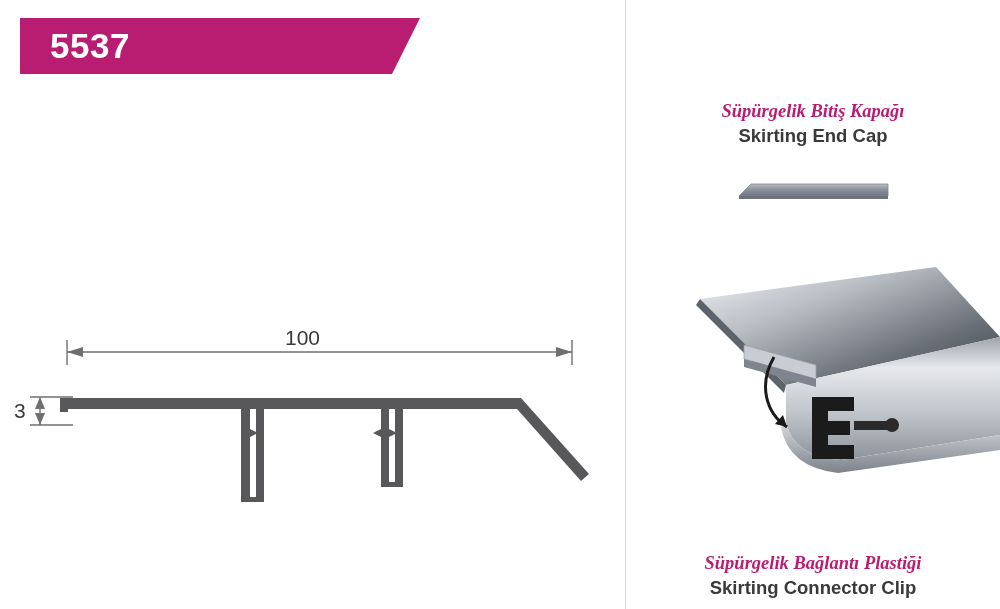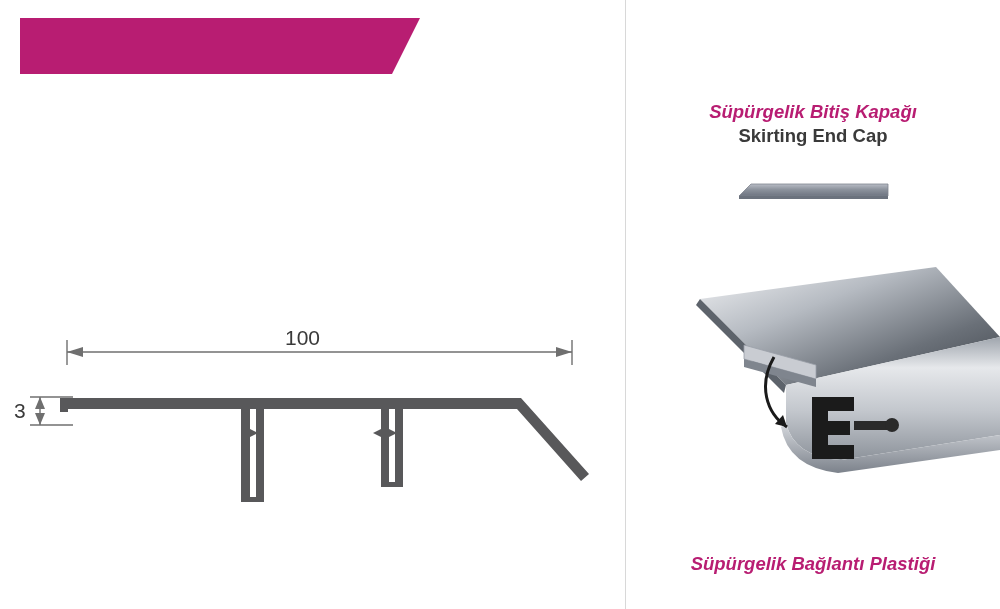--- a/index.html
+++ b/index.html
@@ -96,21 +96,21 @@
     width: 374px;
     text-align: center;
     margin-top: 40px;
   }
   .label-tr {
     color: #b81d72;
     font-size: 18.5px;
     font-weight: bold;
     font-style: italic;
     line-height: 1.28;
-    font-family: Liberation Sans, sans-serif;
+    font-family: Liberation Serif, serif;
   }
   .label-en {
     color: #3a3a3a;
     font-size: 18.5px;
     font-weight: bold;
     line-height: 1.28;
     font-family: "Liberation Sans", sans-serif;
   }
   .endcap-img {
     position: absolute;
@@ -125,20 +125,21 @@
     top: 245px;
     width: 374px;
     height: 265px;
   }
 </style>
 </head>
 <body>
 
 <div class="banner">
   <div class="banner-shape"></div>
+  <div class="banner-text">5537</div>
 </div>
 
 <div class="divider"></div>
 
 <div class="drawing">
   <svg width="625" height="609" viewBox="0 0 625 609">
 
     <g stroke="#6f6f6f" stroke-width="1.4" fill="none">
       <line x1="67" y1="352" x2="572" y2="352"></line>
       <line x1="67" y1="340" x2="67" y2="365"></line>
@@ -245,14 +246,15 @@
         <path d="M 186 152 L 228 152 L 228 166 L 202 166 L 202 176 L 224 176 L 224 190 L 202 190 L 202 200 L 228 200 L 228 214 L 186 214 Z" fill="#1b1b1b"></path>
         <rect x="228" y="176" width="34" height="9" fill="#2a2a2a"></rect>
         <circle cx="266" cy="180" r="7" fill="#2a2a2a"></circle>
         <path d="M 160 168 L 182 168 L 182 196 L 160 196 Z" fill="#1b1b1b" opacity="0"></path>
       </g>
     </svg>
   </div>
 
   <div class="clip-block">
     <div class="label-tr">Süpürgelik Bağlantı Plastiği</div>
+    <div class="label-en">Skirting Connector Clip</div>
   </div>
 </div>
 
 </body></html>

